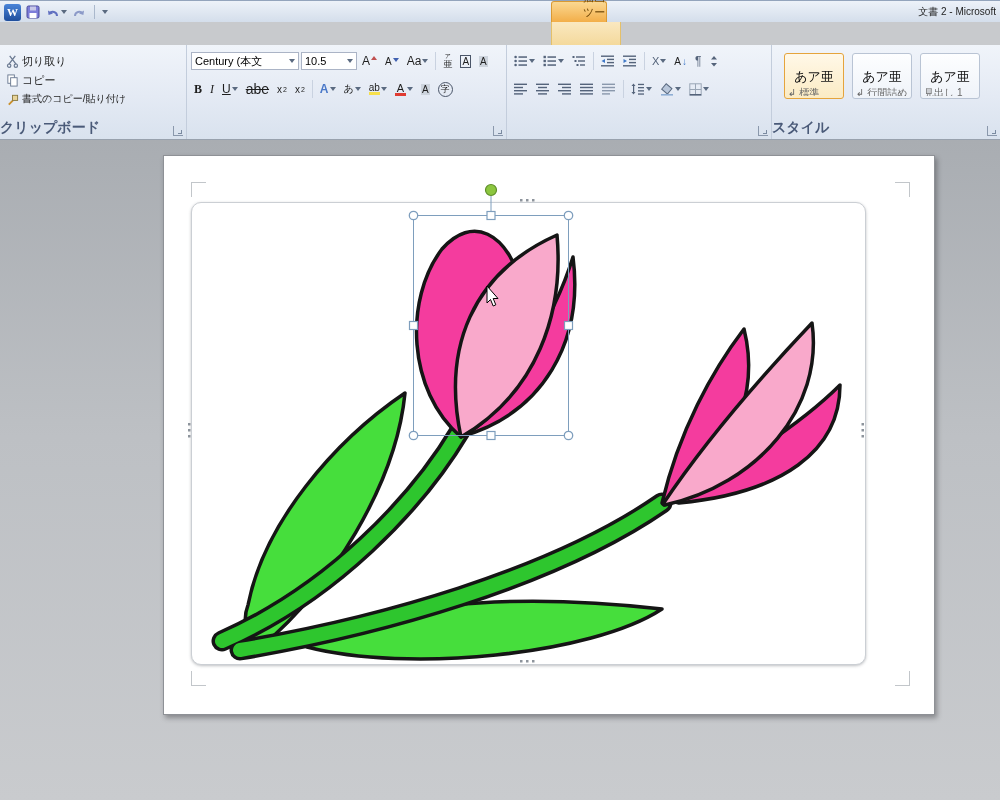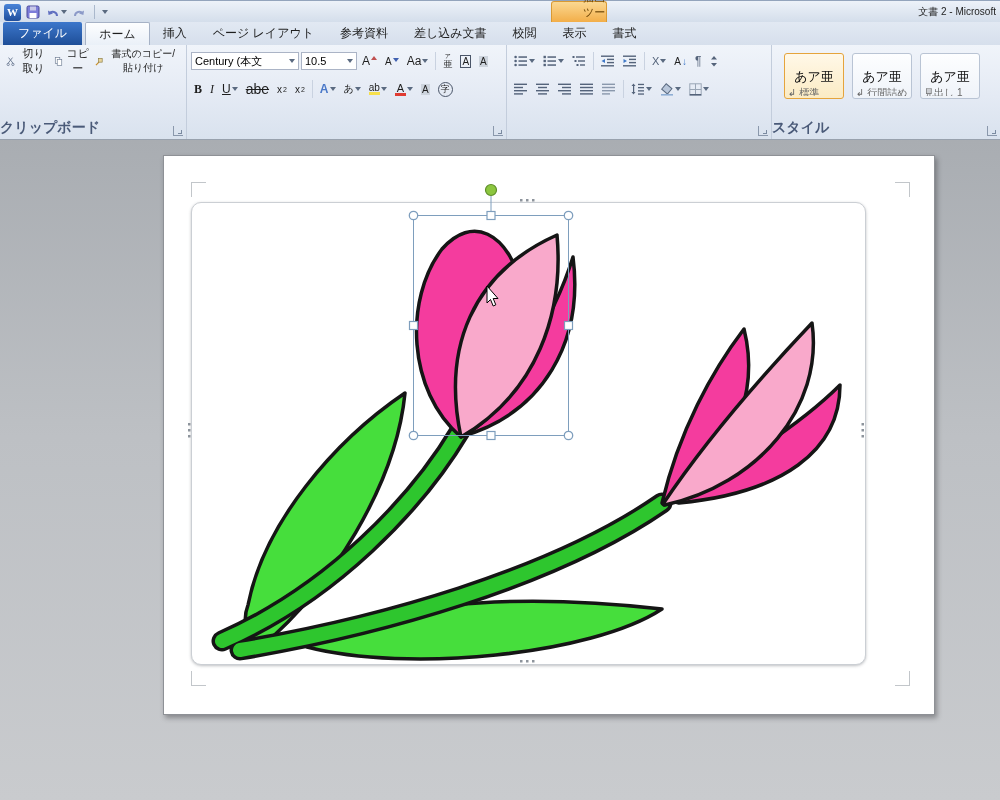--- a/index.html
+++ b/index.html
@@ -57,21 +57,21 @@
   .fc-bar{width:11px;height:3px;background:#E03C32;margin-top:-1px;}
   .hl-bar{width:11px;height:3px;background:#F7E04B;margin-top:-1px;}
   .stack{display:flex;flex-direction:column;align-items:center;line-height:1;}
   .circle-ch{border:1px solid #4A5568;border-radius:50%;font-size:9px;width:13px;height:13px;display:flex;align-items:center;justify-content:center;}
   .boxed-ch{border:1px solid #4A5568;font-size:10px;padding:0 1px;}
   .shaded-ch{background:#CDD4DD;font-size:10px;padding:0 1px;}
 
   
   #paste-btn{width:46px;display:flex;flex-direction:column;align-items:center;gap:1px;margin-top:2px;
     border:1px solid transparent;border-radius:2px;font-size:11px;color:#1E1E1E;}
-  .clip-col{display:flex;gap:1px;padding-top:3px;text-align:center;}
+  .clip-col{display:flex;flex-direction:column;gap:1px;padding-top:3px;text-align:center;}
 
   
   .chip{width:60px;height:46px;border:1px solid #B9C4D4;border-radius:3px;margin-right:6px;
     background:linear-gradient(#FDFEFF,#EFF3F9);display:flex;flex-direction:column;justify-content:space-between;
     box-sizing:border-box;padding:14px 3px 2px;}
   .chip.sel{border-color:#E5A43C;background:linear-gradient(#FFF8E8,#FBEBC4);}
   .chip .prev{font-size:13px;color:#111;text-align:center;}
   .chip .cname{font-size:10px;color:#666;white-space:nowrap;overflow:hidden;}
 
   
@@ -121,31 +121,20 @@
       <div class="qsep"></div>
       <span class="dda"></span>
     </div>
     <div id="ctx-header">
       <span>描画ツール</span>
     </div>
     <div id="win-title">文書 2 - Microsoft</div>
   </div>
 
   <div id="ctx-strip"></div>
-  <div id="tabrow">
-    <div class="tab tab-file">ファイル</div>
-    <div class="tab tab-active">ホーム</div>
-    <div class="tab">挿入</div>
-    <div class="tab">ページ レイアウト</div>
-    <div class="tab">参考資料</div>
-    <div class="tab">差し込み文書</div>
-    <div class="tab">校閲</div>
-    <div class="tab">表示</div>
-    <div class="tab tab-format">書式</div>
-  </div>
 
   <div id="ribbon">
 
     <div class="group" style="width:187px;display:flex;">
       <div class="clip-col">
         <div class="mini">
           <svg width="13" height="13" viewBox="0 0 14 14">
             <path d="M4,1 L11,10 M10,1 L3,10" stroke="#6B7A92" stroke-width="1.4" fill="none"></path>
             <circle cx="3.4" cy="11.5" r="1.8" fill="none" stroke="#6B7A92" stroke-width="1.3"></circle>
             <circle cx="10.6" cy="11.5" r="1.8" fill="none" stroke="#6B7A92" stroke-width="1.3"></circle>

